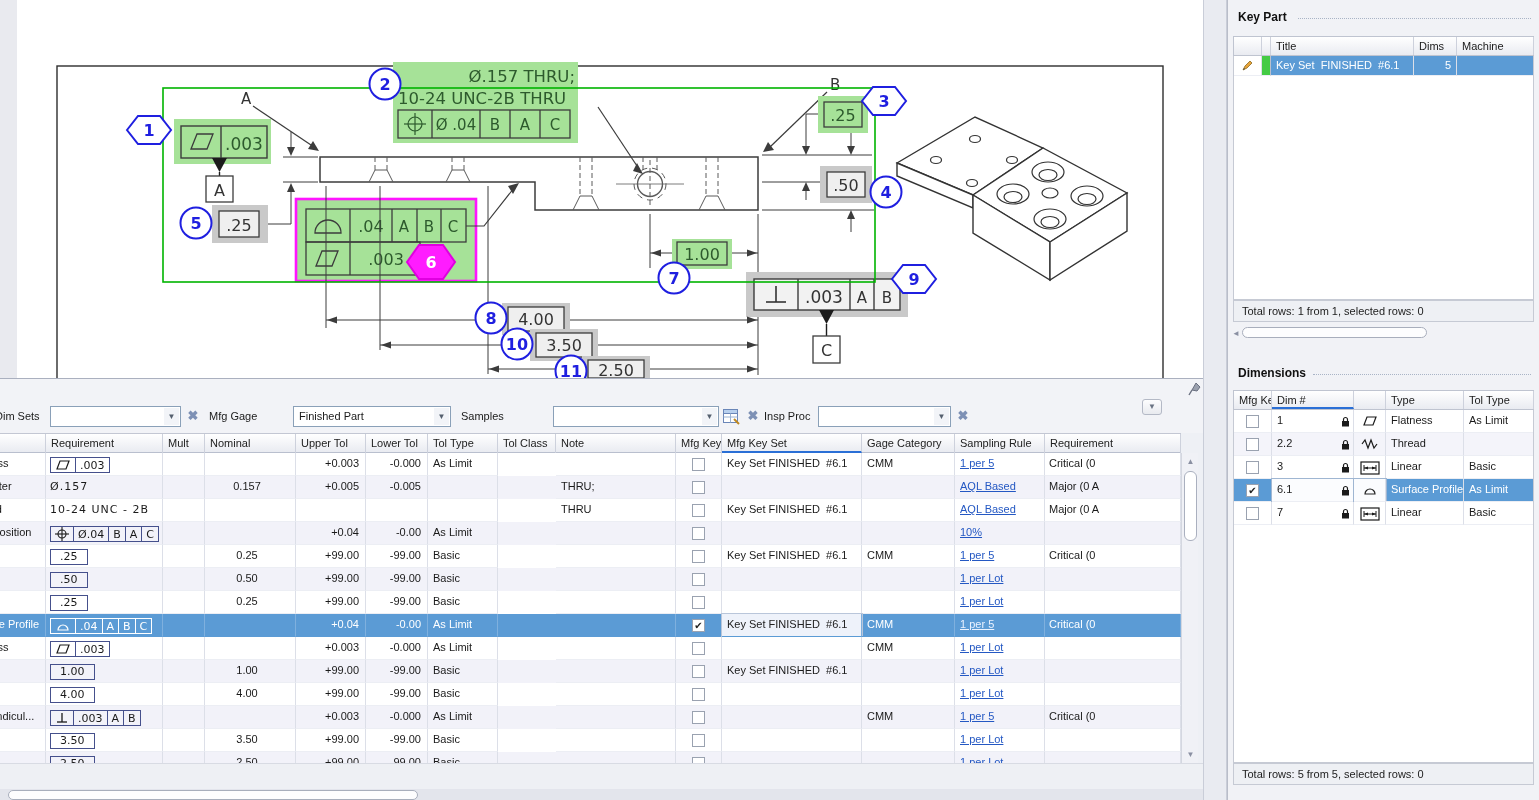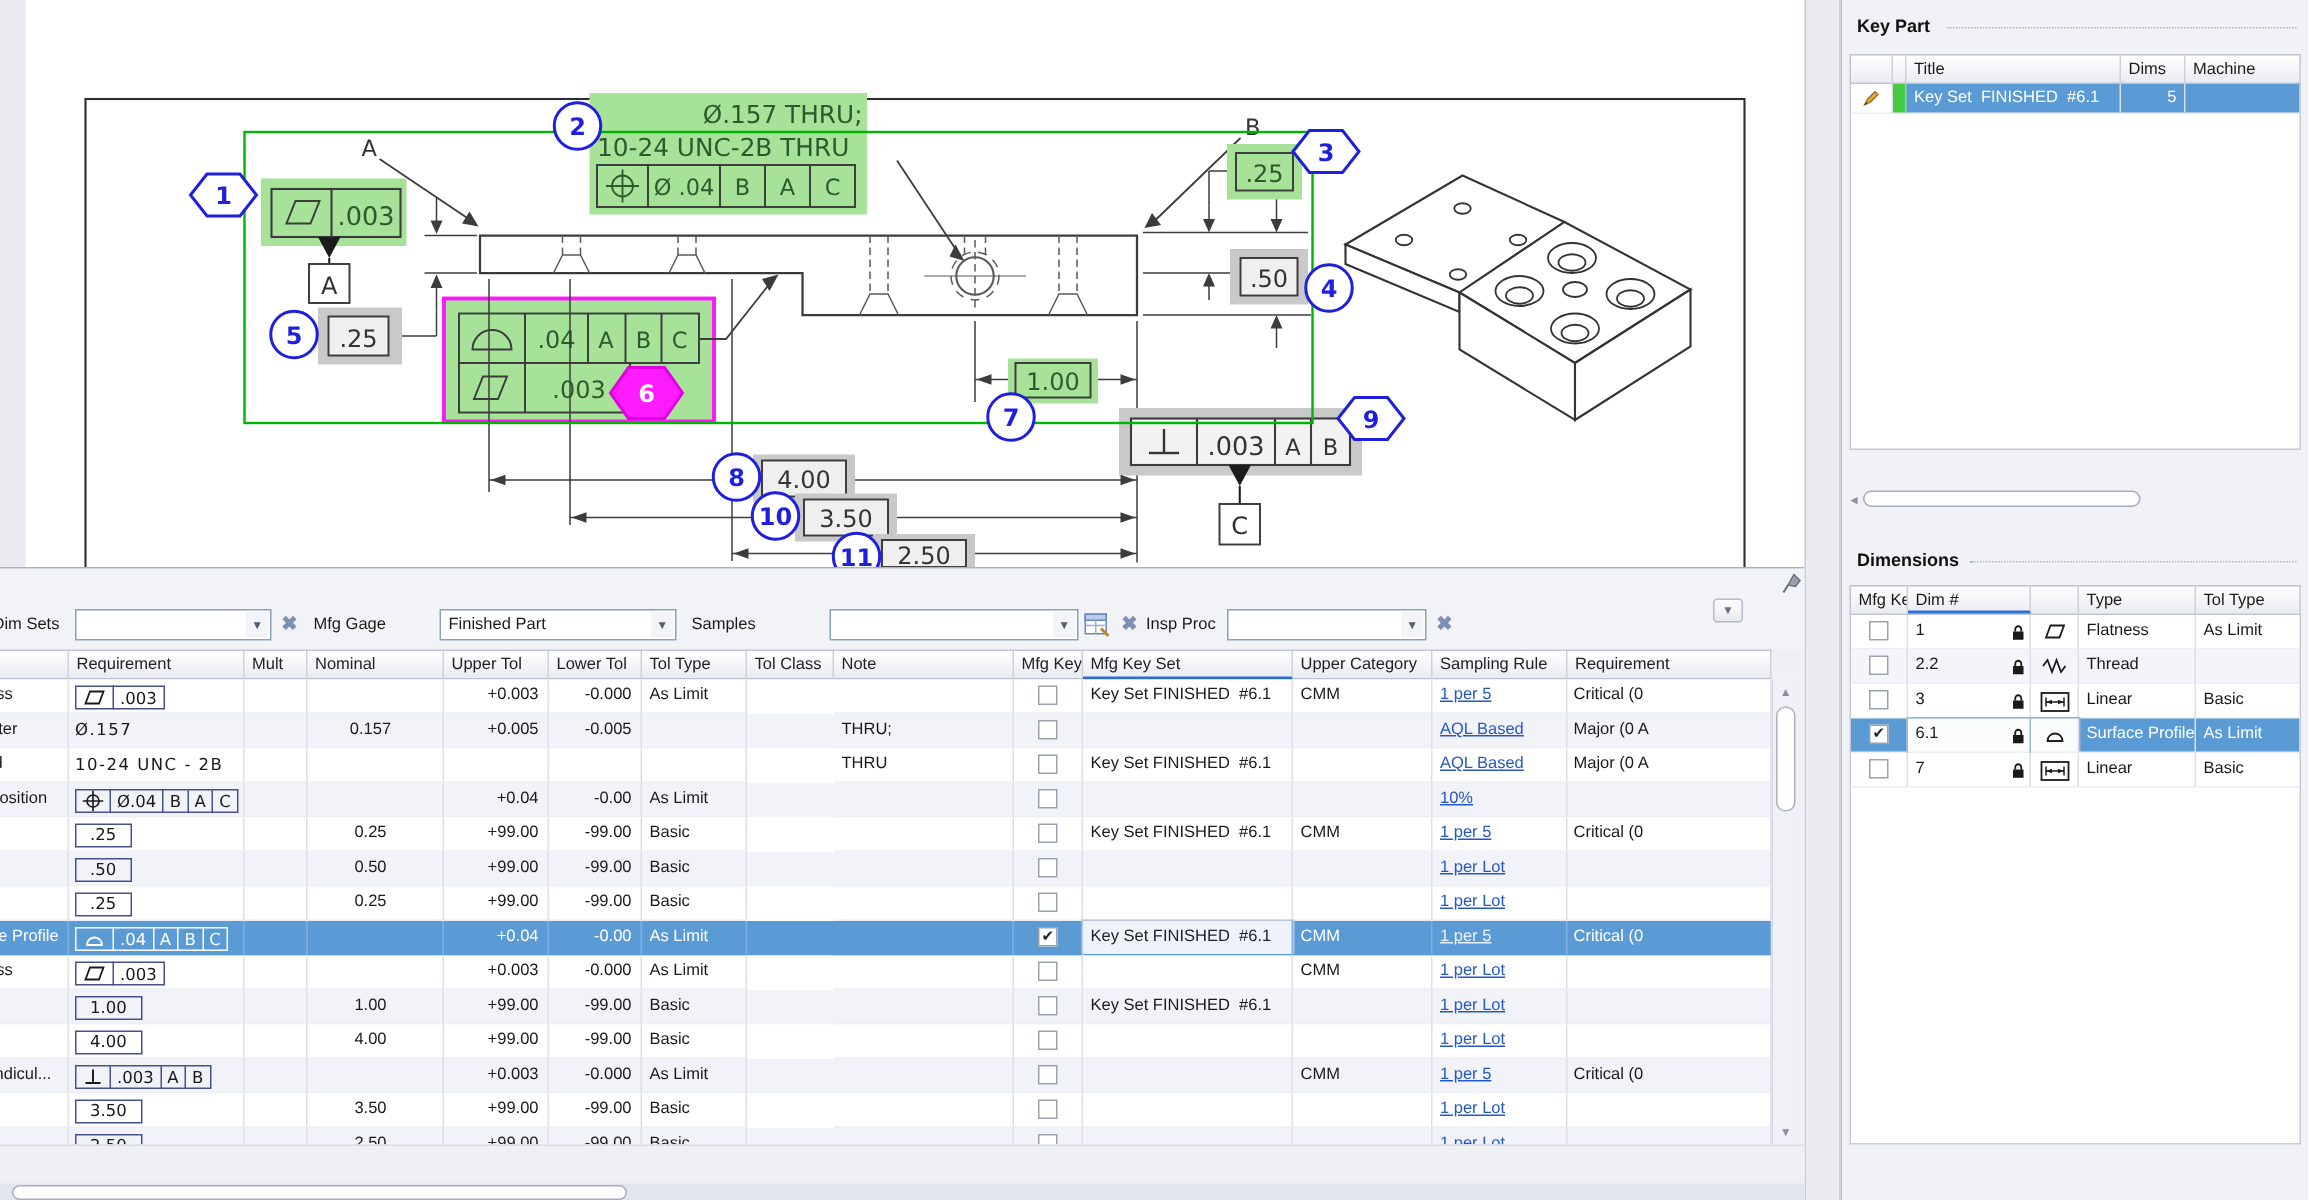--- a/index.html
+++ b/index.html
@@ -419,21 +419,21 @@
       <div class="gh" style="left:46px;width:117px">Requirement</div>
       <div class="gh" style="left:163px;width:42px">Mult</div>
       <div class="gh" style="left:205px;width:91px">Nominal</div>
       <div class="gh" style="left:296px;width:70px">Upper Tol</div>
       <div class="gh" style="left:366px;width:62px">Lower Tol</div>
       <div class="gh" style="left:428px;width:70px">Tol Type</div>
       <div class="gh" style="left:498px;width:58px">Tol Class</div>
       <div class="gh" style="left:556px;width:120px">Note</div>
       <div class="gh" style="left:676px;width:46px">Mfg Key</div>
       <div class="gh sorted" style="left:722px;width:140px">Mfg Key Set</div>
-      <div class="gh" style="left:862px;width:93px">Upper Category</div>
+      <div class="gh" style="left:862px;width:93px">Gage Category</div>
       <div class="gh" style="left:955px;width:90px">Sampling Rule</div>
       <div class="gh" style="left:1045px;width:136px">Requirement</div>
     </div>
 
     <div class="gbody" id="req-body">
         <div class="t-row">
           <div class="c c0">
             <span class="typeclip">Flatness</span>
           </div>
           <div class="c c1"><span class="fcf">
@@ -747,20 +747,21 @@
           <div class="c" style="left:0;width:28px;text-align:center"><svg width="13" height="13">
               <path d="M2 11 L4 7 L9 2 L11 4 L6 9 Z" fill="#e8a33a" stroke="#8a6a20" stroke-width="0.8"></path>
               <path d="M2 11 L4 10 L3 9 Z" fill="#444"></path>
             </svg></div>
           <div class="c" style="left:28px;width:9px;background:#44cb44;border-right:1px solid #b9bfce"></div>
           <div class="c" style="left:37px;width:143px;background:#5b9bd5;color:#fff;padding-left:5px;white-space:pre">Key Set  FINISHED  #6.1</div>
           <div class="c" style="left:180px;width:43px;background:#5b9bd5;color:#fff;text-align:right;padding-right:5px">5</div>
           <div class="c" style="left:223px;width:77px;background:#5b9bd5"></div>
         </div>
       </div>
+    <div class="statusbar" style="left:5px;top:300px;width:301px;height:22px">Total rows: 1 from 1, selected rows: 0</div>
     <span class="rp-hscroll-arrow" style="left:4px;top:329px">◄</span>
     <div class="rp-hthumb" style="left:14px;top:327px;width:185px"></div>
 
     <span class="sect-title" style="top:366px">Dimensions</span>
     <div class="sect-rule" style="left:85px;right:8px;top:374px"></div>
 
     <div class="rp-grid-head" style="left:5px;top:390px;width:301px">
       <div class="rph" style="left:0;width:38px">Mfg Key</div>
       <div class="rph sorted" style="left:38px;width:82px">Dim #</div>
       <div class="rph" style="left:120px;width:32px"></div>
@@ -832,15 +833,16 @@
               <line x1="4" y1="4" x2="4" y2="10" stroke="currentColor"></line>
               <line x1="16" y1="4" x2="16" y2="10" stroke="currentColor"></line>
               <line x1="4" y1="7" x2="16" y2="7" stroke="currentColor"></line>
               <polygon points="4,7 8,5.5 8,8.5" fill="currentColor"></polygon>
               <polygon points="16,7 12,5.5 12,8.5" fill="currentColor"></polygon>
             </svg></div>
           <div class="dc" style="left:152px;width:78px;padding-left:5px">Linear</div>
           <div class="dc" style="left:230px;width:70px;padding-left:5px">Basic</div>
         </div>
       </div>
+    <div class="statusbar" style="left:5px;top:763px;width:301px;height:22px">Total rows: 5 from 5, selected rows: 0</div>
   </div>
 
 </div>
 
 </body></html>

